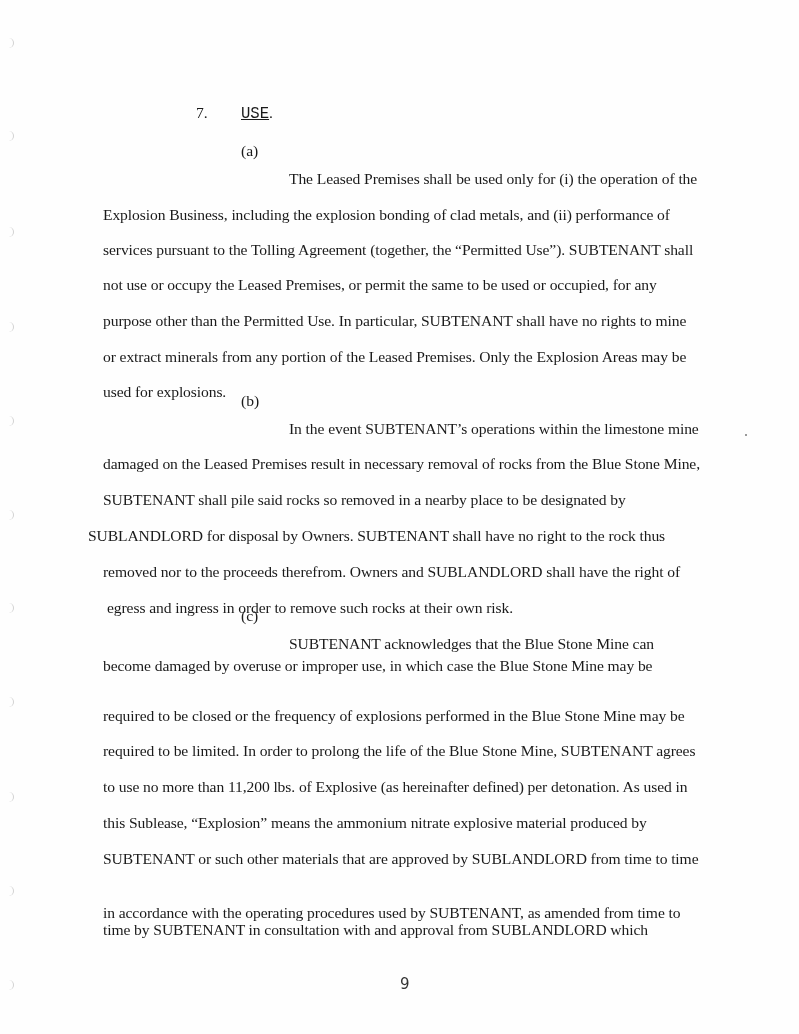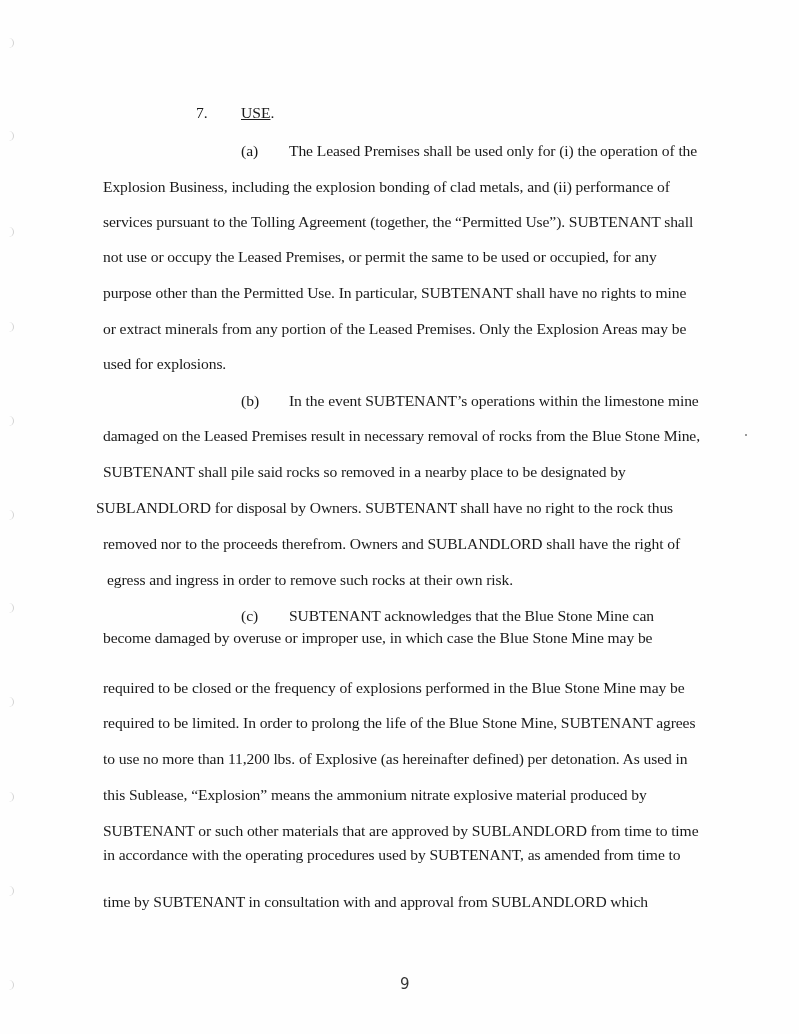--- a/index.html
+++ b/index.html
@@ -1,22 +1,22 @@
 <!DOCTYPE html>
 <html><head>
 <meta charset="utf-8">
 <style>
   html, body { margin: 0; padding: 0; background: #ffffff; }
   body { width: 799px; height: 1034px; position: relative; overflow: hidden;
          font-family: "Liberation Serif", "DejaVu Serif", serif; color: #1a1a1a; }
   .page { position: absolute; left: 0; top: 0; width: 799px; height: 1034px; background: #fefefe; }
-  .line { position: absolute; font-size: 15.6px; white-space: nowrap; letter-spacing: -0.1px; }
+  .line { position: absolute; font-size: 15.6px; white-space: nowrap; letter-spacing: -0.1px; margin-top: 28px; }
   .heading-num { position: absolute; left: 196px; top: 104px; font-size: 15.6px; }
   .heading-title { position: absolute; left: 241px; top: 104px; font-size: 15.6px; }
-  .heading-title u { text-decoration: underline; }
+  .heading-title u { text-decoration: underline; font-family: Liberation Mono, monospace; }
   .marker { position: absolute; font-size: 15.6px; }
   .page-number { position: absolute; left: 400px; top: 975px; font-size: 15px;
                  font-family: "DejaVu Sans", sans-serif; color: #333; }
   .scan-mark { position: absolute; left: 9px; width: 4px; height: 10px;
                border-right: 1.5px solid #bdbdbd; border-radius: 0 6px 6px 0; opacity: 0.7; }
   .speck { position: absolute; width: 2px; height: 2px; background: #777; border-radius: 1px; }
 </style>
 </head>
 <body>
 
@@ -47,32 +47,32 @@
     <span class="line" style="left:103px;top:284px">purpose other than the Permitted Use.  In particular, SUBTENANT shall have no rights to mine</span>
     <span class="line" style="left:103px;top:320px">or extract minerals from any portion of the Leased Premises.  Only the Explosion Areas may be</span>
     <span class="line" style="left:103px;top:355px">used for explosions.</span>
   </div>
 
   <div>
     <span class="marker" style="left:241px;top:392px">(b)</span>
     <span class="line" style="left:289px;top:392px">In the event SUBTENANT’s operations within the limestone mine</span>
     <span class="line" style="left:103px;top:427px">damaged on the Leased Premises result in necessary removal of rocks from the Blue Stone Mine,</span>
     <span class="line" style="left:103px;top:463px">SUBTENANT shall pile said rocks so removed in a nearby place to be designated by</span>
-    <span class="line" style="left:96px;top:499px">SUBLANDLORD for disposal by Owners.  SUBTENANT shall have no right to the rock thus</span>
+    <span class="line" style="left:88px;top:499px">SUBLANDLORD for disposal by Owners.  SUBTENANT shall have no right to the rock thus</span>
     <span class="line" style="left:103px;top:535px">removed nor to the proceeds therefrom.  Owners and SUBLANDLORD shall have the right of</span>
     <span class="line" style="left:107px;top:571px">egress and ingress in order to remove such rocks at their own risk.</span>
   </div>
 
   <div>
     <span class="marker" style="left:241px;top:607px">(c)</span>
     <span class="line" style="left:289px;top:607px">SUBTENANT acknowledges that the Blue Stone Mine can</span>
     <span class="line" style="left:103px;top:629px">become damaged by overuse or improper use, in which case the Blue Stone Mine may be</span>
     <span class="line" style="left:103px;top:679px">required to be closed or the frequency of explosions performed in the Blue Stone Mine may be</span>
     <span class="line" style="left:103px;top:714px">required to be limited.  In order to prolong the life of the Blue Stone Mine, SUBTENANT agrees</span>
     <span class="line" style="left:103px;top:750px">to use no more than 11,200 lbs. of Explosive (as hereinafter defined) per detonation.  As used in</span>
     <span class="line" style="left:103px;top:786px">this Sublease, “Explosion” means the ammonium nitrate explosive material produced by</span>
     <span class="line" style="left:103px;top:822px">SUBTENANT or such other materials that are approved by SUBLANDLORD from time to time</span>
-    <span class="line" style="left:103px;top:846px">in accordance with the operating procedures used by SUBTENANT, as amended from time to</span>
+    <span class="line" style="left:103px;top:876px">in accordance with the operating procedures used by SUBTENANT, as amended from time to</span>
     <span class="line" style="left:103px;top:893px">time by SUBTENANT in consultation with and approval from SUBLANDLORD which</span>
   </div>
 
   <span class="page-number">9</span>
 </div>
 
 </body></html>

